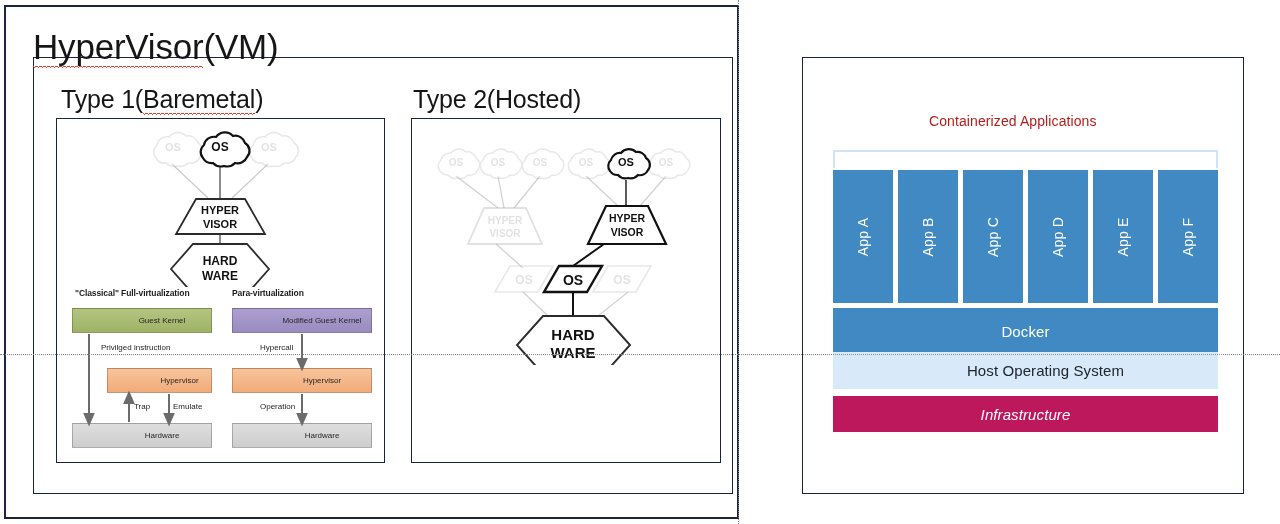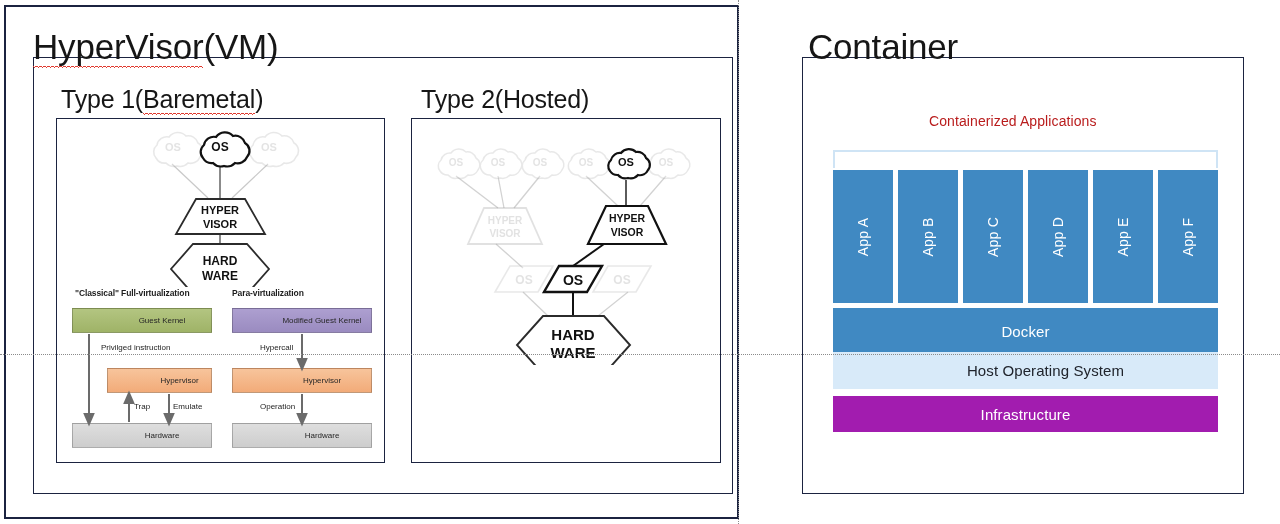--- a/index.html
+++ b/index.html
@@ -154,44 +154,43 @@
     position: absolute;
     box-sizing: border-box;
     display: flex;
     align-items: center;
     justify-content: center;
     font-size: 15px;
     letter-spacing: 0.1px;
   }
   .stack-row.docker { background: #4089c2; color: #ffffff; }
   .stack-row.hostos { background: #d8eaf9; color: #20242c; padding-left: 40px; }
-  .stack-row.infra  { background: #a21caf; color: #ffffff; }
+  .stack-row.infra  { background: #be185d; color: #ffffff; font-style: italic; }
 </style>
 </head>
 <body>
 
 <div id="canvas">
 
   <div class="frame" style="left:4px; top:5px; width:735px; height:514px;"></div>
 
   <div class="frame-thin" style="left:33px; top:57px; width:700px; height:437px;"></div>
 
   <div class="frame-thin" style="left:56px; top:118px; width:329px; height:345px;"></div>
 
   <div class="frame-thin" style="left:411px; top:118px; width:310px; height:345px;"></div>
 
   <div class="frame-thin" style="left:802px; top:57px; width:442px; height:437px;"></div>
 
   <div class="heading" style="left:33px; top:29px;"><span class="spell">HyperVisor</span><span>(VM)</span></div>
 
   <div class="heading-sub" style="left:61px; top:87px;"><span>Type 1(</span><span class="spell">Baremetal</span><span>)</span></div>
 
-  <div class="heading-sub" style="left:413px; top:87px;margin-left:8px;">Type 2(Hosted)</div>
-
-  <div class="heading" style="left:808px; top:29px;">Container</div>
+  <div class="heading-sub" style="left:413px; top:87px;">Type 2(Hosted)</div>
+
 
   <svg class="diagram-svg" style="left:60px; top:122px;" width="322" height="165" viewBox="0 0 322 165">
 
     <g stroke="#c9c9c9" stroke-width="1.2" fill="none">
       <line x1="112" y1="42" x2="148" y2="76"></line>
       <line x1="208" y1="42" x2="172" y2="76"></line>
     </g>
 
     <line x1="160" y1="45" x2="160" y2="76" stroke="#6e6e6e" stroke-width="1.6"></line>
 

